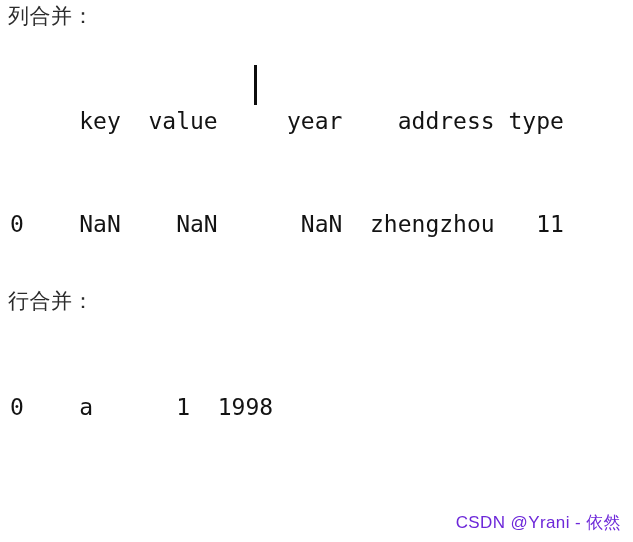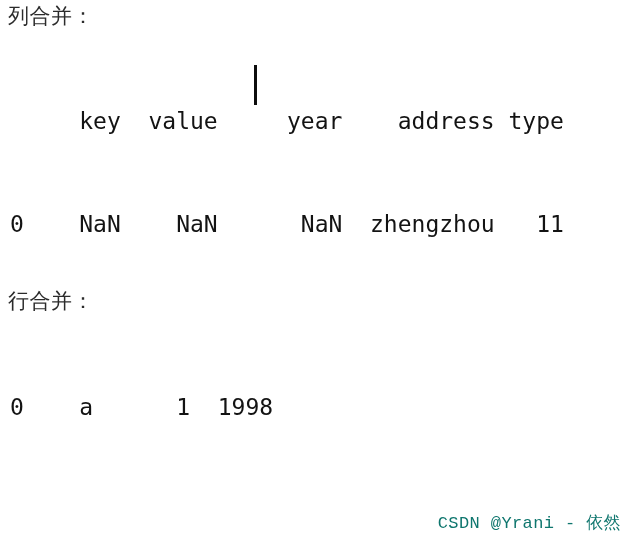--- a/index.html
+++ b/index.html
@@ -50,23 +50,23 @@
     top: 65px;
     width: 3px;
     height: 40px;
     background: #0d0d0d;
   }
 
   .watermark {
     position: absolute;
     right: 12px;
     bottom: 8px;
-    font-family: Liberation Mono, monospace;
+    font-family: Liberation Sans, sans-serif;
     font-size: 17px;
-    color: #0f766e;
+    color: #6d28d9;
     white-space: pre;
     letter-spacing: 0.4px;
   }
 </style>
 </head>
 <body>
 
 <div class="section-label" id="label-col-merge">列合并：</div>
 
 <div class="df-block" id="df-col-merge">

